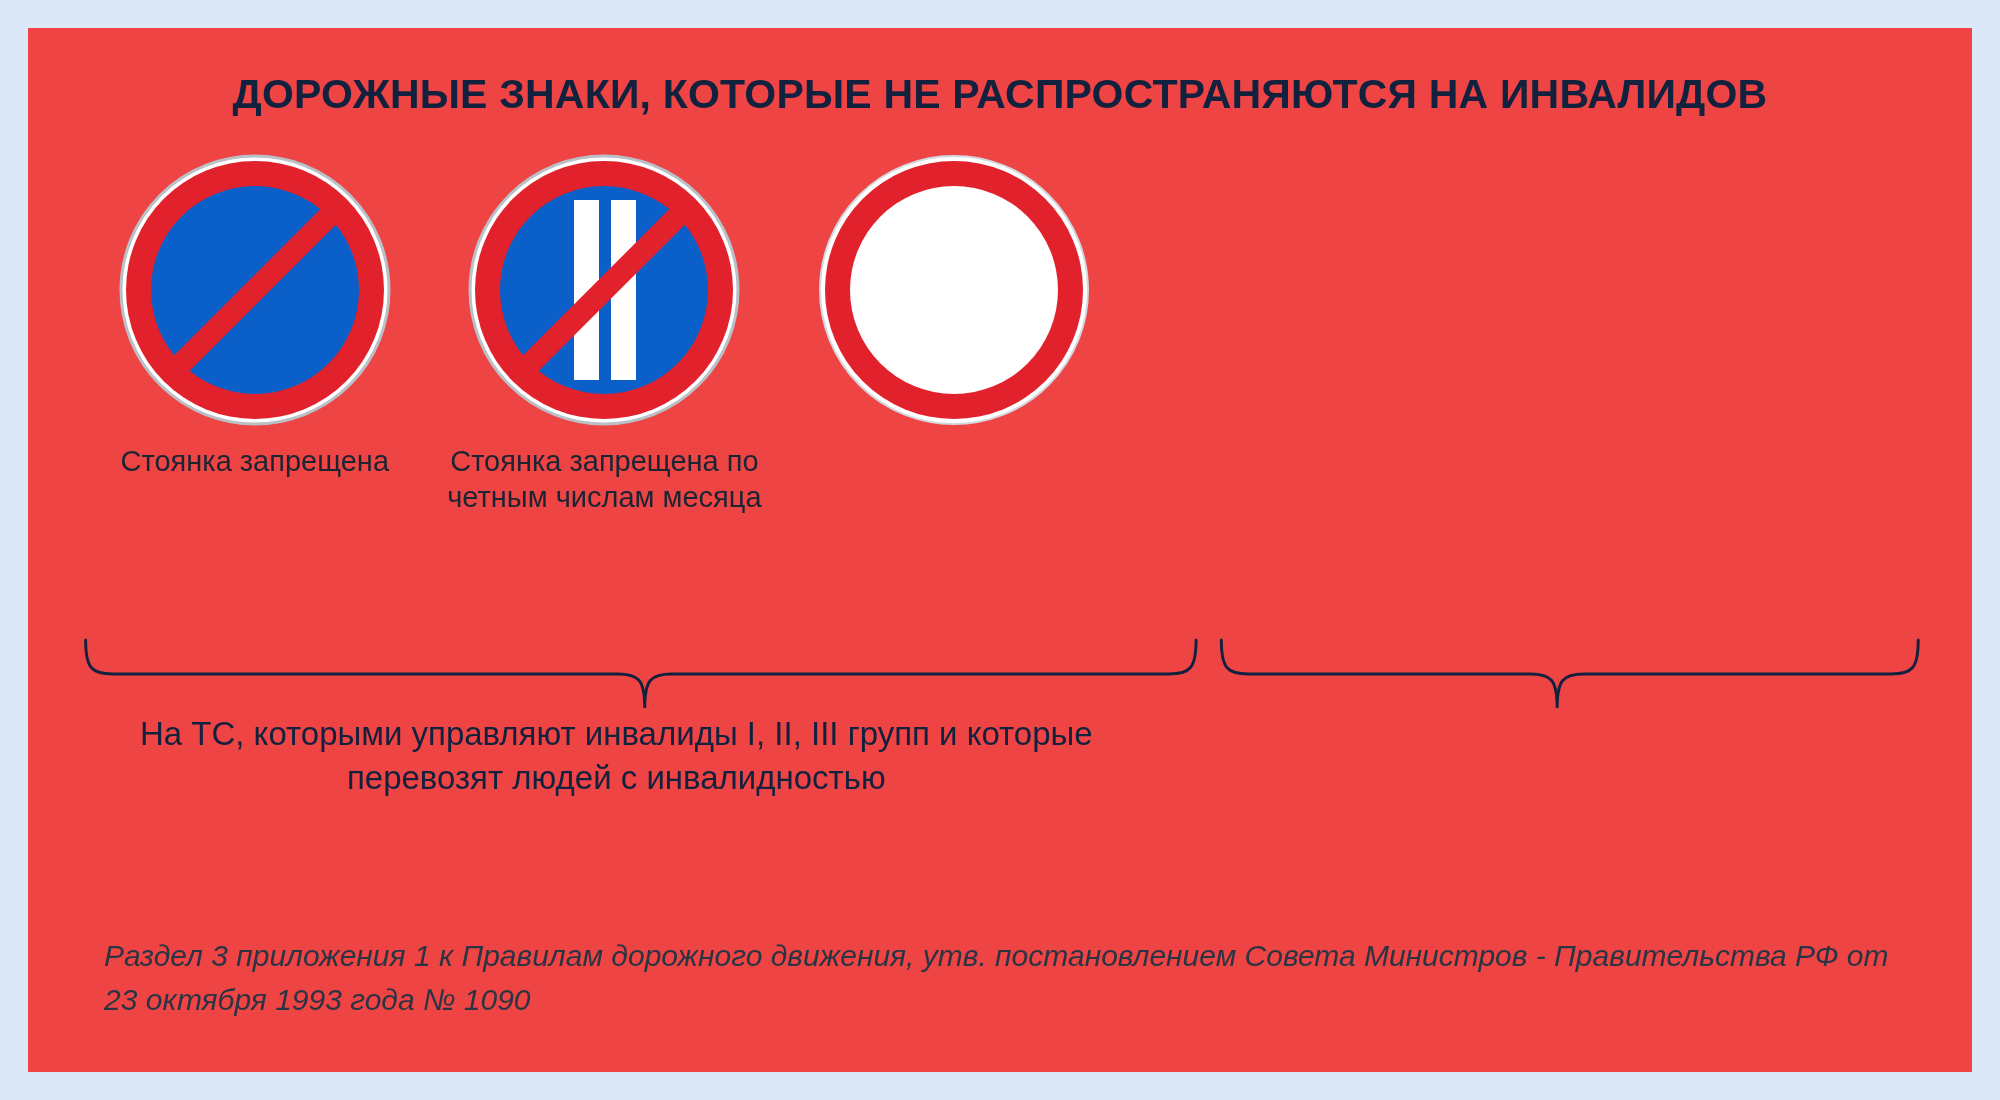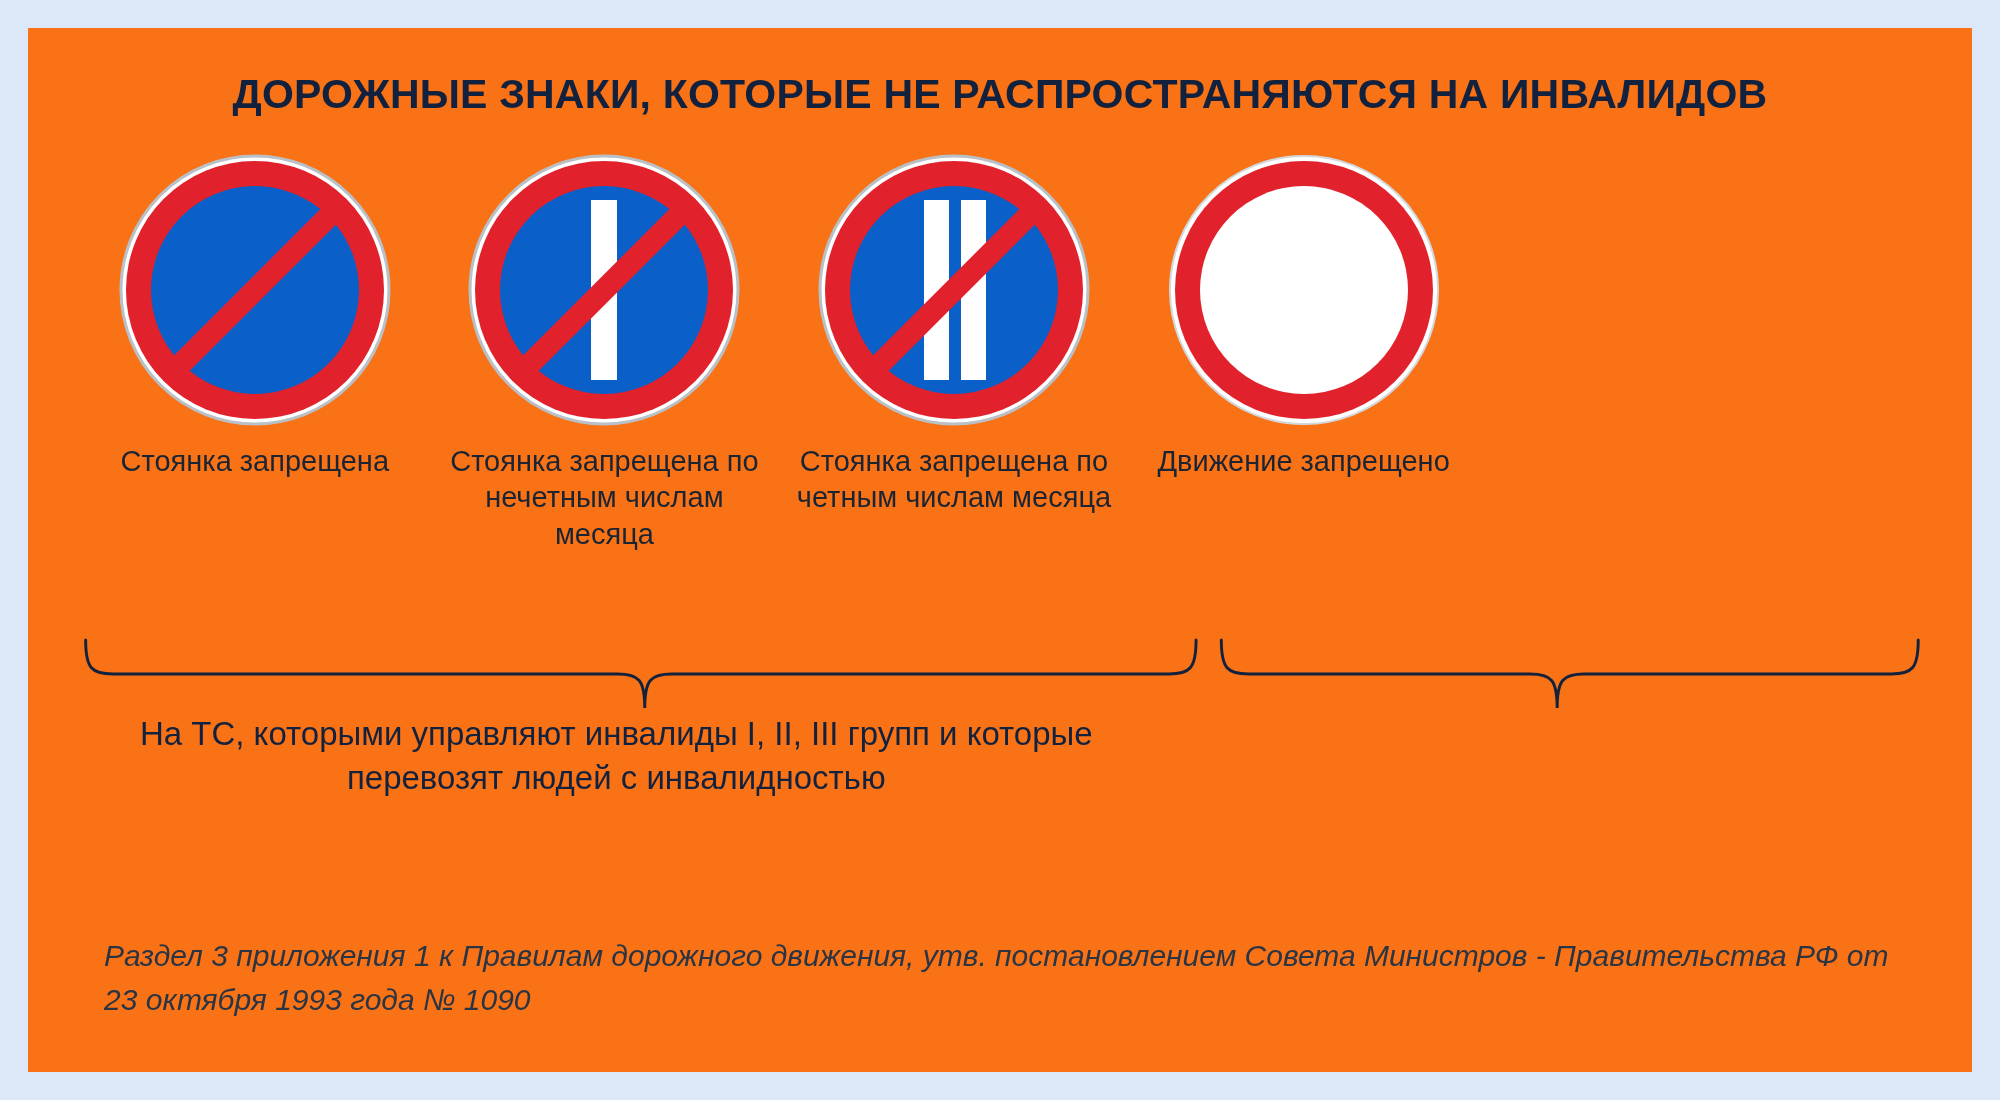--- a/index.html
+++ b/index.html
@@ -17,21 +17,21 @@
     position: relative;
     width: 2000px;
     height: 1100px;
     box-sizing: border-box;
     padding: 28px 28px;
   }
   .card {
     position: relative;
     width: 100%;
     height: 100%;
-    background: #f97316;
+    background: #ef4444;
     box-sizing: border-box;
     padding: 34px 46px 20px 46px;
   }
   .title {
     text-align: center;
     font-size: 41px;
     font-weight: bold;
     color: #12213e;
     letter-spacing: 0.2px;
     line-height: 1.1;
@@ -122,32 +122,20 @@
           <svg viewBox="0 0 278 278" width="278" height="278">
             <circle cx="139" cy="139" r="134" fill="#ffffff" stroke="#b9c0c7" stroke-width="3"></circle>
             <circle cx="139" cy="139" r="129" fill="#e1222c"></circle>
             <circle cx="139" cy="139" r="104" fill="#0a5fc8"></circle>
             <line x1="63" y1="215" x2="215" y2="63" stroke="#e1222c" stroke-width="22" stroke-linecap="butt"></line>
           </svg>
         </div>
         <div class="sign-caption">Стоянка запрещена</div>
       </div>
 
-      <div class="sign-col">
-        <div class="sign">
-          <svg viewBox="0 0 278 278" width="278" height="278">
-            <circle cx="139" cy="139" r="134" fill="#ffffff" stroke="#b9c0c7" stroke-width="3"></circle>
-            <circle cx="139" cy="139" r="129" fill="#e1222c"></circle>
-            <circle cx="139" cy="139" r="104" fill="#0a5fc8"></circle>
-            <rect x="126" y="49" width="26" height="180" fill="#ffffff"></rect>
-            <line x1="63" y1="215" x2="215" y2="63" stroke="#e1222c" stroke-width="22" stroke-linecap="butt"></line>
-          </svg>
-        </div>
-        <div class="sign-caption">Стоянка запрещена по нечетным числам месяца</div>
-      </div>
 
       <div class="sign-col">
         <div class="sign">
           <svg viewBox="0 0 278 278" width="278" height="278">
             <circle cx="139" cy="139" r="134" fill="#ffffff" stroke="#b9c0c7" stroke-width="3"></circle>
             <circle cx="139" cy="139" r="129" fill="#e1222c"></circle>
             <circle cx="139" cy="139" r="104" fill="#0a5fc8"></circle>
             <rect x="109" y="49" width="25" height="180" fill="#ffffff"></rect>
             <rect x="146" y="49" width="25" height="180" fill="#ffffff"></rect>
             <line x1="63" y1="215" x2="215" y2="63" stroke="#e1222c" stroke-width="22" stroke-linecap="butt"></line>
@@ -157,21 +145,20 @@
       </div>
 
       <div class="sign-col">
         <div class="sign">
           <svg viewBox="0 0 278 278" width="278" height="278">
             <circle cx="139" cy="139" r="134" fill="#ffffff" stroke="#d3d8de" stroke-width="2"></circle>
             <circle cx="139" cy="139" r="129" fill="#e1222c"></circle>
             <circle cx="139" cy="139" r="104" fill="#ffffff"></circle>
           </svg>
         </div>
-        <div class="sign-caption">Движение запрещено</div>
       </div>
 
 
     </div>
 
     <div class="braces">
       <svg viewBox="0 0 1908 78" preserveAspectRatio="none">
         <path d="M12 6 C12 34 18 40 40 40 L560 40 C582 40 588 46 588 74 C588 46 594 40 616 40 L1128 40 C1150 40 1156 34 1156 6" fill="none" stroke="#12213e" stroke-width="3" stroke-linecap="round"></path>
         <path d="M1182 6 C1182 34 1188 40 1210 40 L1500 40 C1522 40 1528 46 1528 74 C1528 46 1534 40 1556 40 L1872 40 C1894 40 1900 34 1900 6" fill="none" stroke="#12213e" stroke-width="3" stroke-linecap="round"></path>
       </svg>

